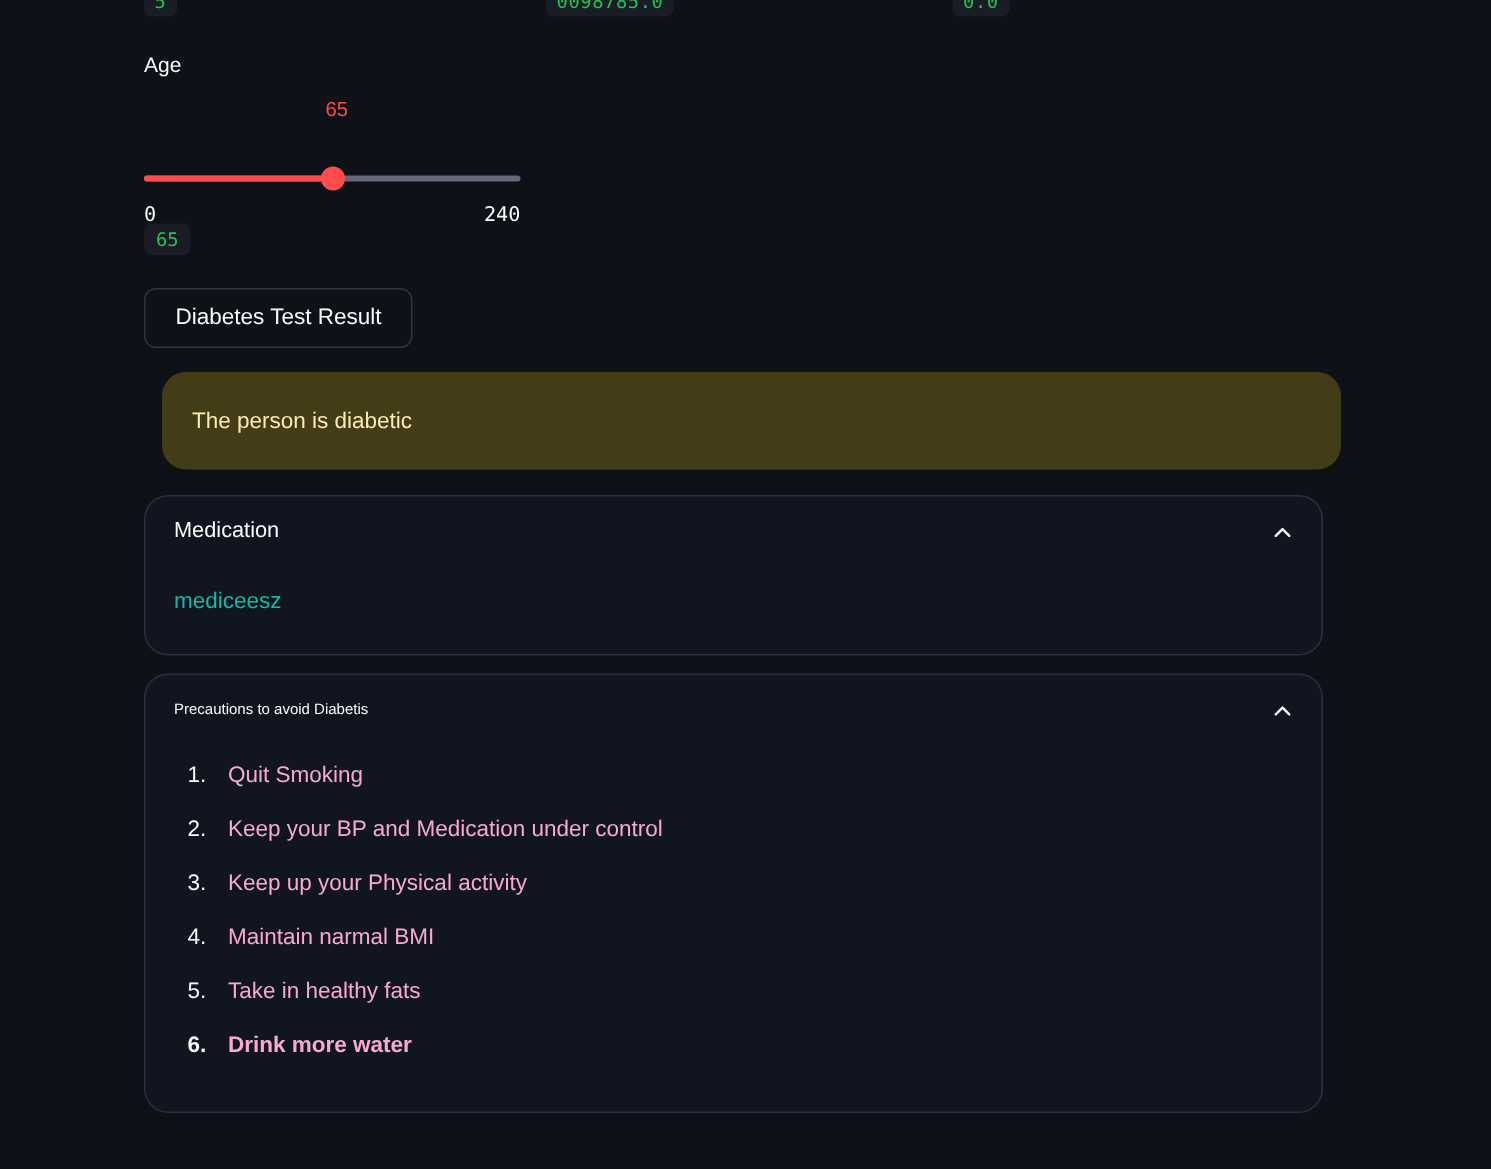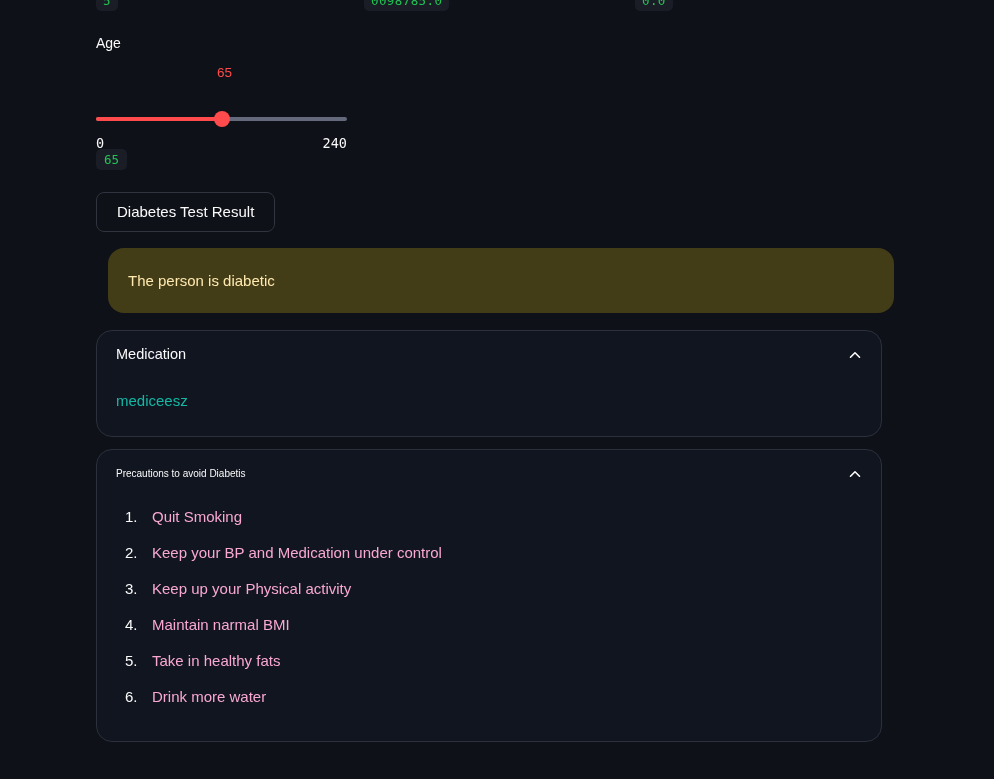--- a/index.html
+++ b/index.html
@@ -221,21 +221,21 @@
   }
   .precaution-list li {
     counter-increment: prec;
     position: relative;
     padding-left: 36px;
     font-size: 15px;
     color: #f9a8d4;
     line-height: 20px;
     margin-bottom: 16px;
   }
-  .precaution-list li:last-child { margin-bottom: 12px; }
+  .precaution-list li:last-child { margin-bottom: 12px; font-weight: bold; }
   .precaution-list li::before {
     content: counter(prec) ".";
     position: absolute;
     left: 9px;
     top: 0;
     color: #fafafa;
     font-size: 15px;
   }
 </style>
 </head>

